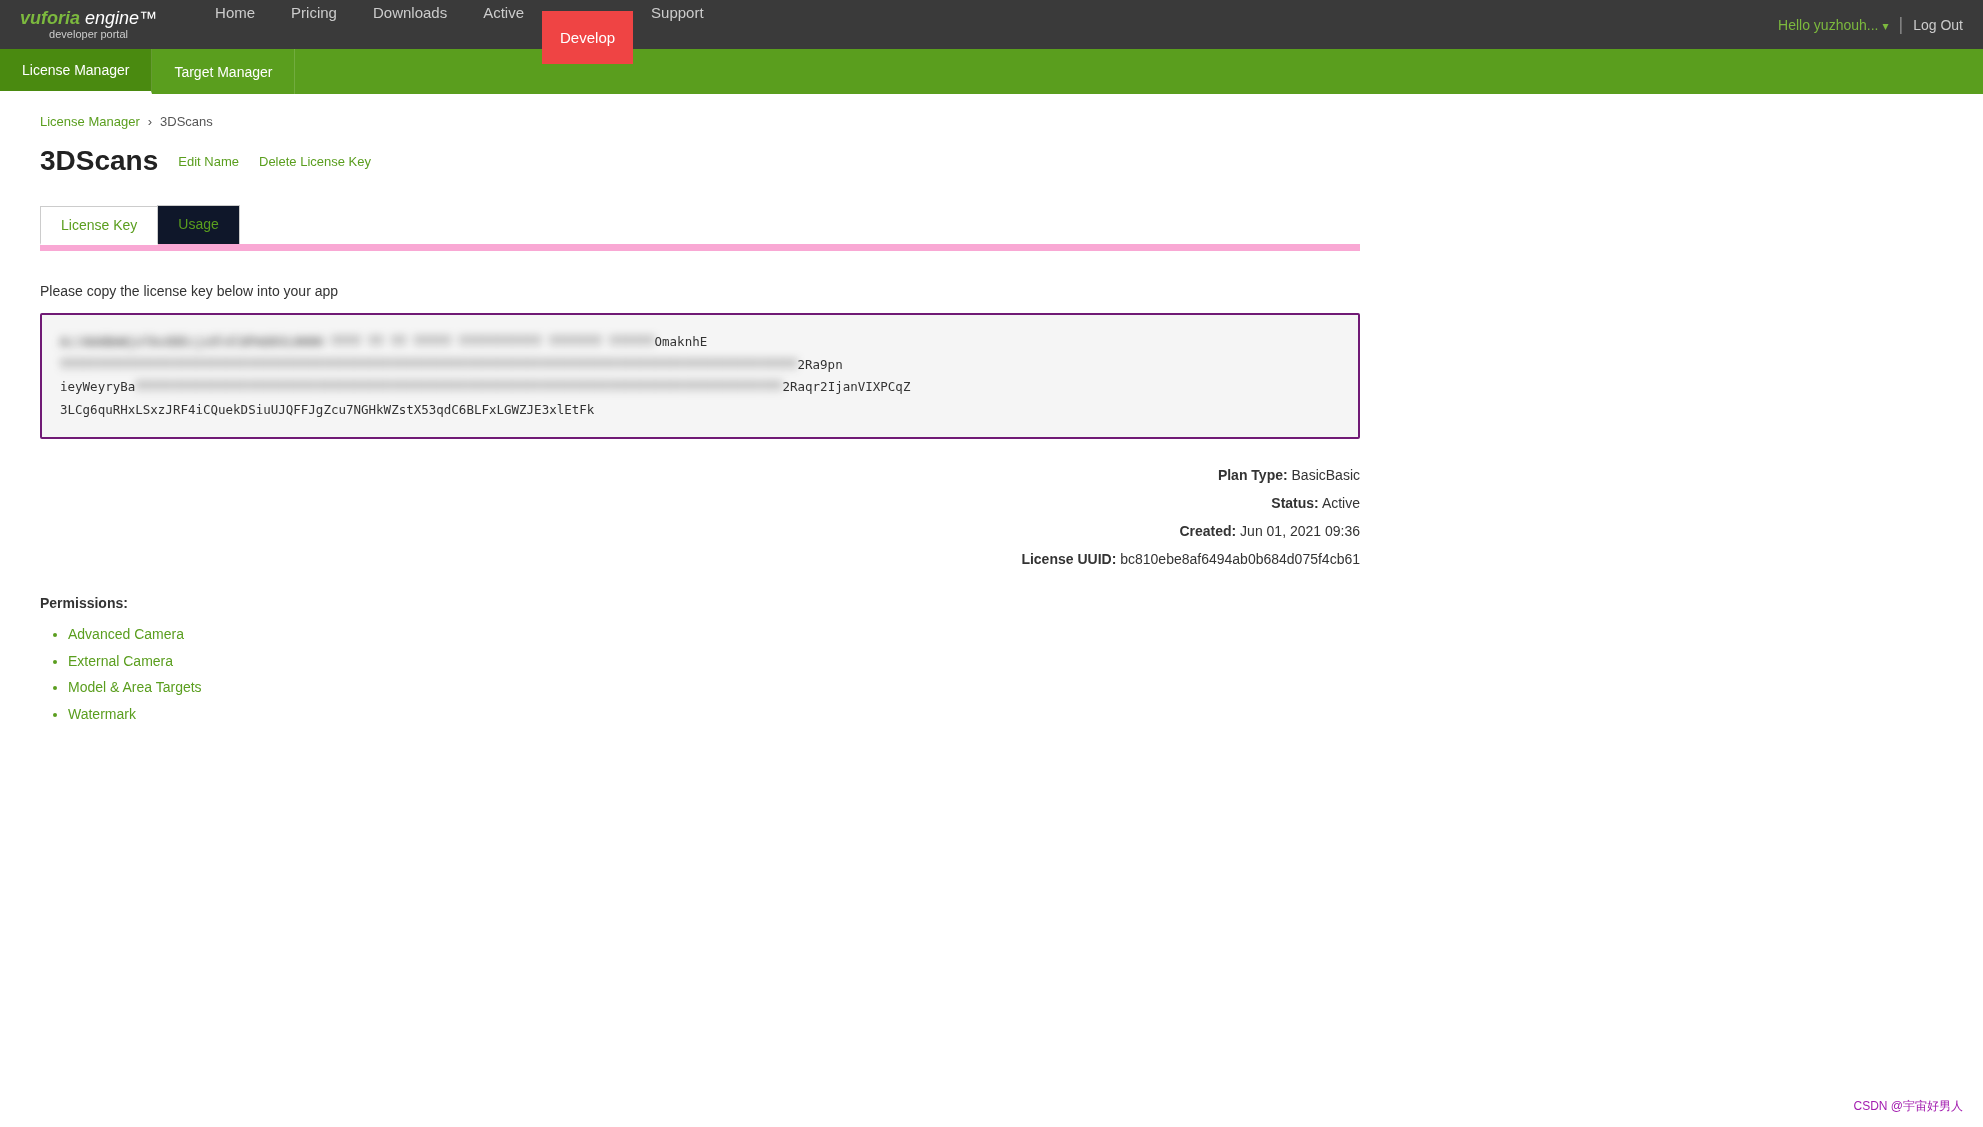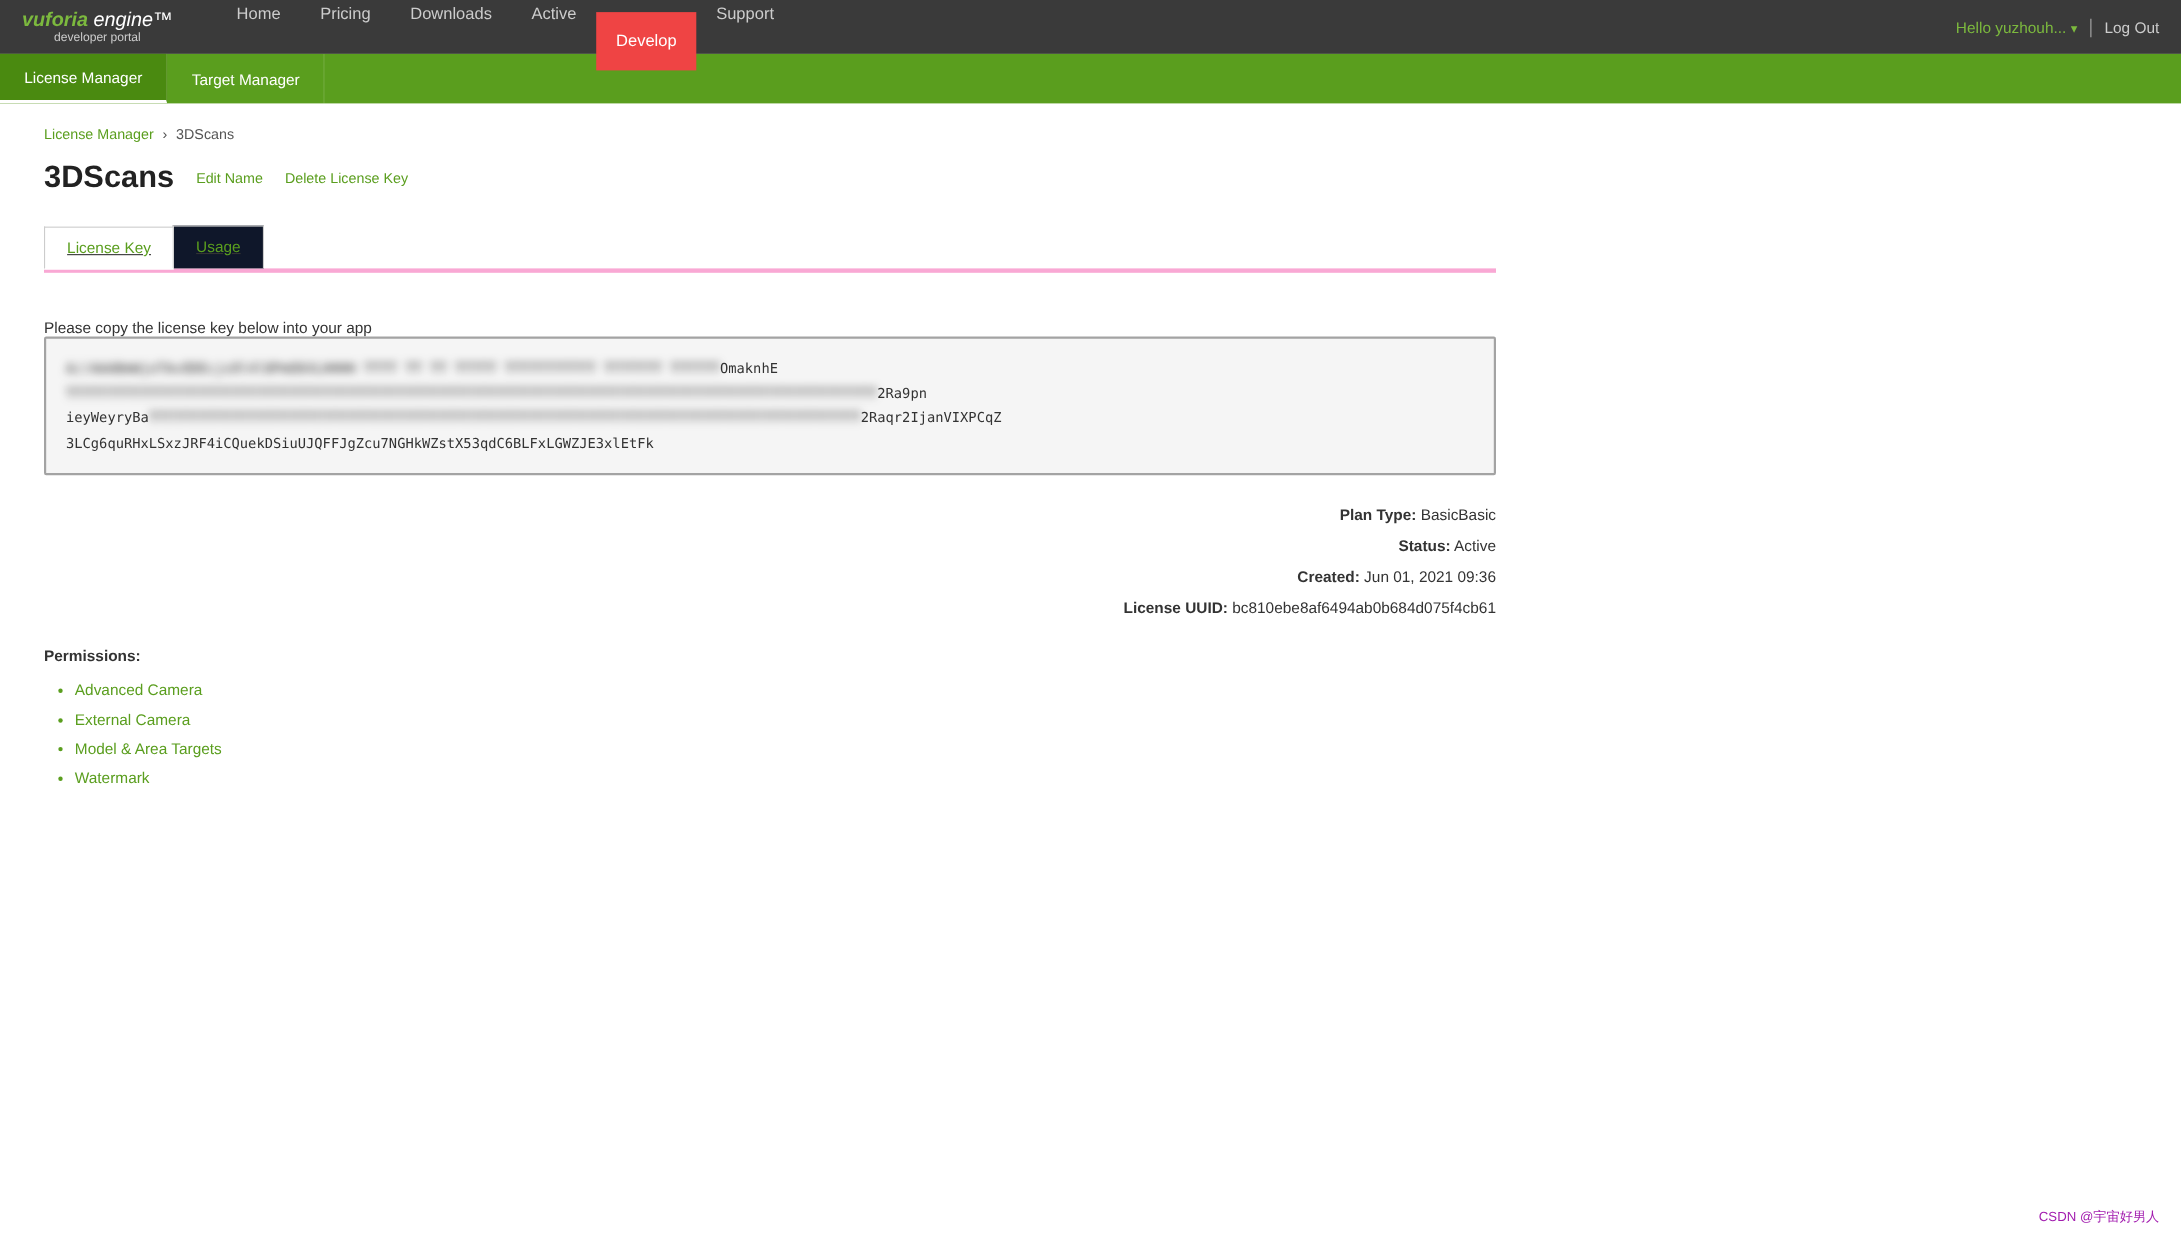--- a/index.html
+++ b/index.html
@@ -132,23 +132,22 @@
     .action-link {
       color: #5a9e1e;
       font-size: 13px;
       cursor: pointer;
       text-decoration: none;
     }
 
     
     .tabs {
       display: flex;
-      border-bottom: 4px solid #f9a8d4;
-      margin-bottom: 42px;
-      text-decoration: underline;
+      border-bottom: 7px solid #f9a8d4;
+      margin-bottom: 32px;
     }
     .tab {
       padding: 10px 20px;
       cursor: pointer;
       font-size: 14px;
       color: #5a9e1e;
       border: 1px solid #ccc;
       border-bottom: none;
       background: #0f172a;
       margin-right: -1px;
@@ -159,24 +158,25 @@
       border-bottom: 2px solid #fff;
       font-weight: 500;
       position: relative;
       top: 1px;
     }
 
     
     .section-description {
       font-size: 14px;
       color: #333;
+      margin-bottom: 14px;
     }
 
     .license-key-box {
-      border: 2px solid #a3a3a3;
+      border: 2px solid #701a75;
       background: #f5f5f5;
       padding: 16px 18px;
       border-radius: 2px;
       font-family: monospace;
       font-size: 12.5px;
       color: #333;
       line-height: 1.7;
       margin-bottom: 22px;
       word-break: break-all;
       position: relative;

